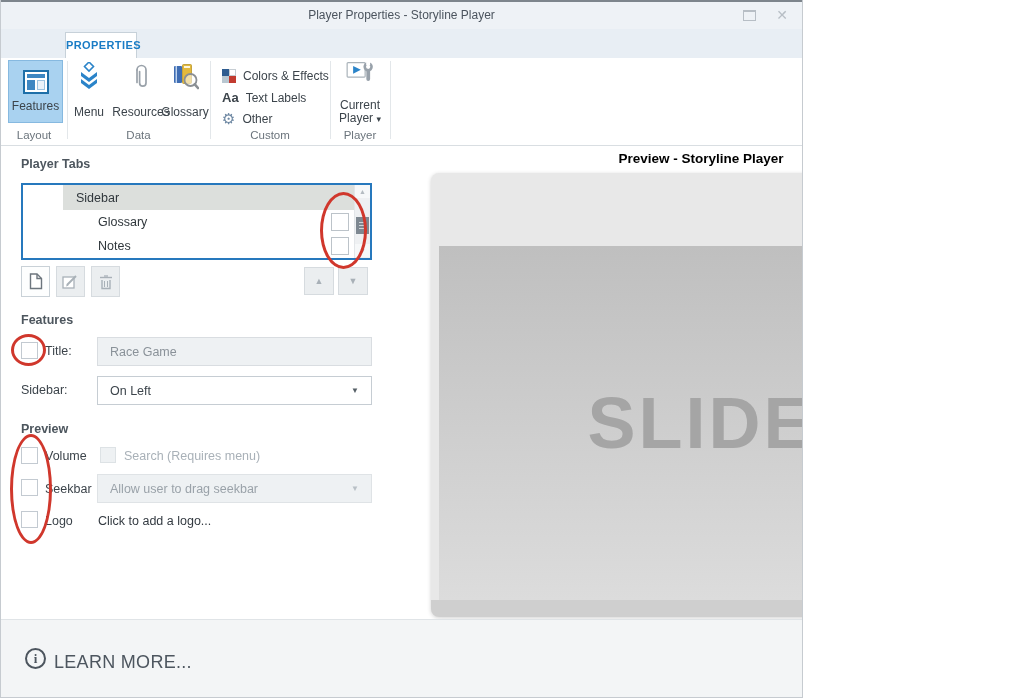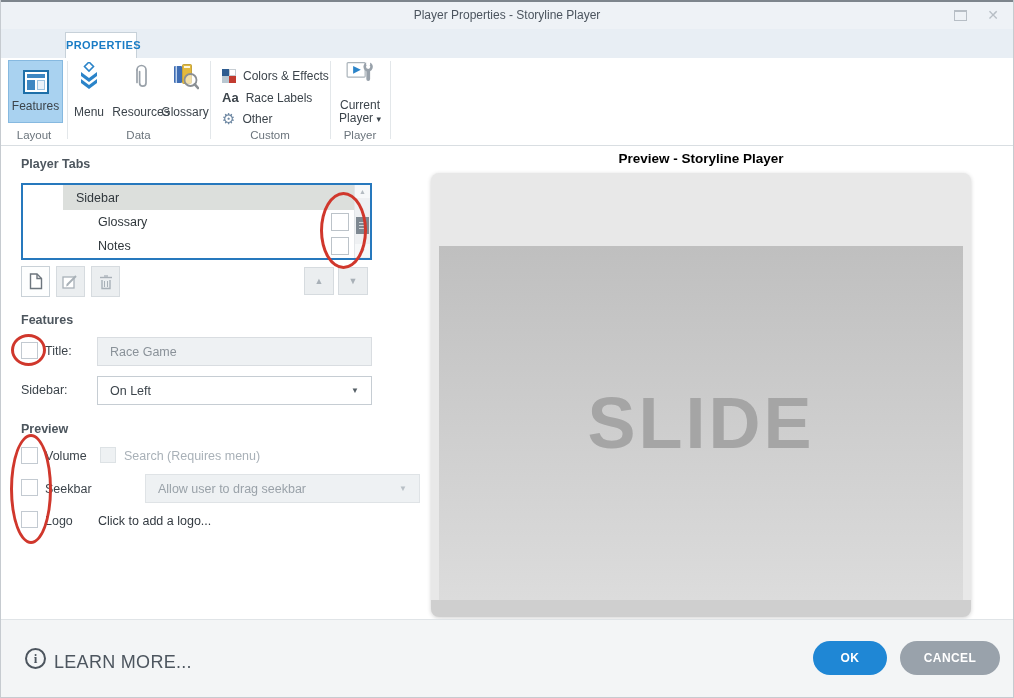--- a/index.html
+++ b/index.html
@@ -1,18 +1,18 @@
 <!DOCTYPE html>
 <html><head>
 <meta charset="utf-8">
 <style>
   * { margin:0; padding:0; box-sizing:border-box; }
   html,body { background:#fff; }
   body { font-family:"Liberation Sans","DejaVu Sans",sans-serif; width:1014px; height:698px; }
-  #dialog { position:relative; width:1014px; height:698px; background:#8b5cf6; border:1px solid #c6cbd0; border-top:none; overflow:hidden; }
+  #dialog { position:relative; width:803px; height:698px; background:#8b5cf6; border:1px solid #c6cbd0; border-top:none; overflow:hidden; }
   #top-edge { position:absolute; left:0; top:0; width:100%; height:2px; background:#7d858c; z-index:9; }
 
   
   #titlebar { position:absolute; left:0; top:2px; width:100%; height:27px; background:#eef2f6; }
   #title-text { width:100%; text-align:center; line-height:27px; font-size:12px; color:#4b545e; }
   #btn-restore { position:absolute; right:46px; top:8px; width:13px; height:11px; border:1px solid #b7bec5; border-top-width:2px; background:transparent; }
   #btn-close { position:absolute; right:14px; top:5px; font-size:14px; color:#b7bec5; line-height:17px; }
 
   
   #tabrow { position:absolute; left:0; top:29px; width:100%; height:29px; background:#e8eef4; }
@@ -45,21 +45,21 @@
   
   #main { position:absolute; left:0; top:146px; width:100%; height:474px; background:#fff; }
   .sect-h { position:absolute; font-size:12.5px; font-weight:600; color:#4d565e; }
   .lbl { position:absolute; font-size:12.5px; color:#3c444b; }
   .cb { position:absolute; width:17px; height:17px; background:#fff; border:1px solid #c3cad1; }
   .cb.disabled { width:16px; height:16px; background:#eef1f3; border-color:#dde2e5; }
   .field { position:absolute; left:96px; width:275px; height:29px; display:flex; align-items:center; font-size:12.5px; padding:0 12px; }
   .ti { background:#eef1f3; border:1px solid #d9dde1; color:#8a9299; }
   .dd { background:#fff; border:1px solid #c6cdd3; color:#3c444b; }
   .dd .caret { margin-left:auto; font-size:8px; color:#566067; }
-  .dd.disabled { background:#eef1f3; border-color:#dfe3e6; color:#9aa2a9;margin-left:48px; }
+  .dd.disabled { background:#eef1f3; border-color:#dfe3e6; color:#9aa2a9; }
   .dd.disabled .caret { color:#b9c0c6; }
 
   
   #tab-list { position:absolute; left:20px; top:37px; width:351px; height:77px; border:2px solid #2678bd; background:#fff; }
   .lrow { position:relative; display:flex; align-items:center; font-size:12.5px; color:#30373c; padding-right:21px;margin-left:40px; }
   #row-sidebar { height:25px; background:#dcdfdc; padding-left:13px; }
   #row-glossary,#row-notes { height:24px; padding-left:35px; }
   .lrow .cb { position:static; width:18px; height:18px; margin-left:auto; border-color:#bcc3c9; }
   #list-scrollbar { position:absolute; right:0; top:0; bottom:0; width:16px; background:#eef0f2; border-left:1px solid #e3e6e9; }
   .scroll-arrow { position:absolute; left:0; width:15px; height:13px; text-align:center; font-size:7px; color:#b4bbc1; line-height:13px; background:#f6f8f9; }
@@ -165,21 +165,21 @@
       <span id="colors-icon">
         <i style="background:#2f5c90"></i>
           <i style="background:#ffffff;border:1px solid #c6cdd3"></i>
         <i style="background:#b9c7d1"></i>
           <i style="background:#c23b30"></i>
       </span>
       <span class="ric-label">Colors &amp; Effects</span>
     </div>
     <div class="custom-row" style="top:30px">
       <span id="aa-icon">Aa</span>
-      <span class="ric-label">Race Labels</span>
+      <span class="ric-label">Text Labels</span>
     </div>
     <div class="custom-row" style="top:51px">
       <span id="gear-icon">⚙</span>
       <span class="ric-label">Other</span>
     </div>
     <div class="grp-label" style="left:209px;width:120px">Custom</div>
 
     <div id="current-player-btn">
       <svg width="32" height="28" viewBox="0 0 32 28">
         <rect x="1" y="3" width="21" height="17" rx="1" fill="#fff" stroke="#aab3ba" stroke-width="1.4"></rect>

